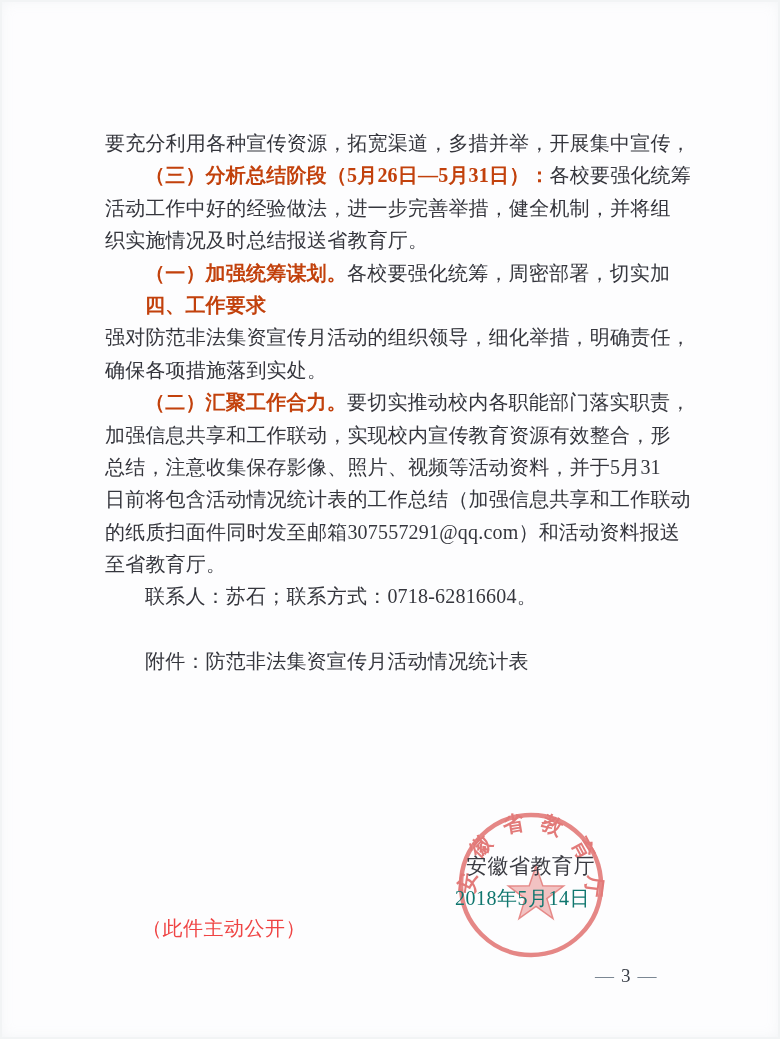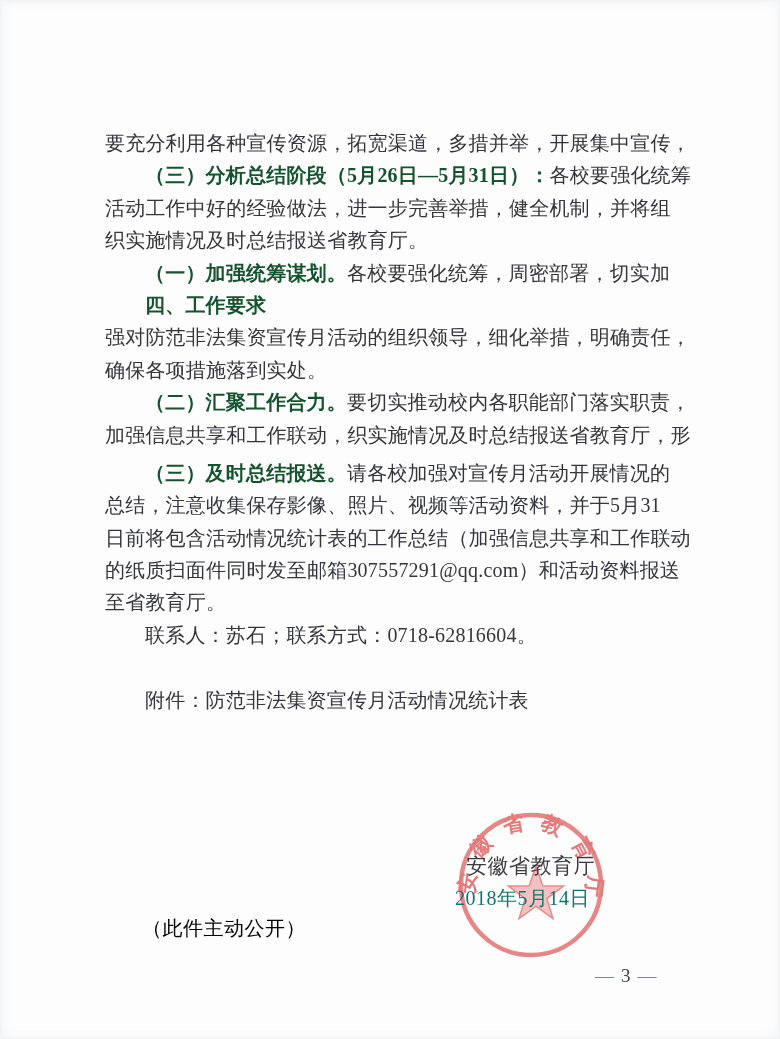--- a/index.html
+++ b/index.html
@@ -14,36 +14,36 @@
   .doc{
     position:absolute;left:105px;top:127px;width:574px;
     color:#35363d;
   }
   .line{
     height:32.4px;line-height:32.4px;
     font-size:20px;
     white-space:nowrap;
     letter-spacing:0.2px;
   }
-  .line .bold{font-weight:bold;color:#14532d;}
+  .line .bold{font-weight:bold;color:#c2410c;}
   .indent{padding-left:40px;}
   .gap-before{margin-top:6px;}
   .sig-org{
     position:absolute;left:466px;top:852px;
     font-size:21px;line-height:28px;color:#3a3b42;letter-spacing:0.5px;
     white-space:nowrap;
   }
   .sig-date{
     position:absolute;left:455px;top:884px;
     font-size:20px;line-height:28px;color:#0f766e;letter-spacing:0.5px;
     white-space:nowrap;
   }
   .public-note{
     position:absolute;left:142px;top:914px;
-    font-size:20px;line-height:28px;color:#000000;letter-spacing:0.5px;
+    font-size:20px;line-height:28px;color:#ef4444;letter-spacing:0.5px;
     white-space:nowrap;
   }
   .page-num{
     position:absolute;left:588px;top:963px;
     font-size:19px;line-height:26px;white-space:nowrap;
   }
   .page-num .dash{color:#76828f;padding:0 7px;}
   .page-num .num{color:#3b4049;}
   .seal{
     position:absolute;left:451px;top:805px;width:160px;height:160px;
@@ -73,22 +73,21 @@
   <div class="doc">
     <div class="line"><span class="bold"></span><span>要充分利用各种宣传资源，拓宽渠道，多措并举，开展集中宣传，</span></div>
     <div class="line indent"><span class="bold">（三）分析总结阶段（5月26日—5月31日）：</span><span>各校要强化统筹</span></div>
     <div class="line"><span class="bold"></span><span>活动工作中好的经验做法，进一步完善举措，健全机制，并将组</span></div>
     <div class="line"><span class="bold"></span><span>织实施情况及时总结报送省教育厅。</span></div>
     <div class="line indent"><span class="bold">（一）加强统筹谋划。</span><span>各校要强化统筹，周密部署，切实加</span></div>
     <div class="line indent"><span class="bold">四、工作要求</span><span></span></div>
     <div class="line"><span class="bold"></span><span>强对防范非法集资宣传月活动的组织领导，细化举措，明确责任，</span></div>
     <div class="line"><span class="bold"></span><span>确保各项措施落到实处。</span></div>
     <div class="line indent"><span class="bold">（二）汇聚工作合力。</span><span>要切实推动校内各职能部门落实职责，</span></div>
-    <div class="line"><span class="bold"></span><span>加强信息共享和工作联动，织实施情况及时总结报送省教育厅，形</span></div>
-    <div class="line indent gap-before"><span class="bold">（三）及时总结报送。</span><span>请各校加强对宣传月活动开展情况的</span></div>
+    <div class="line"><span class="bold"></span><span>加强信息共享和工作联动，实现校内宣传教育资源有效整合，形</span></div>
     <div class="line"><span class="bold"></span><span>总结，注意收集保存影像、照片、视频等活动资料，并于5月31</span></div>
     <div class="line"><span class="bold"></span><span>日前将包含活动情况统计表的工作总结（加强信息共享和工作联动</span></div>
     <div class="line"><span class="bold"></span><span>的纸质扫面件同时发至邮箱307557291@qq.com）和活动资料报送</span></div>
     <div class="line"><span class="bold"></span><span>至省教育厅。</span></div>
     <div class="line indent"><span class="bold"></span><span>联系人：苏石；联系方式：0718-62816604。</span></div>
     <div class="line"></div>
     <div class="line indent"><span class="bold"></span><span>附件：防范非法集资宣传月活动情况统计表</span></div>
   </div>
 
   <div class="sig-org">安徽省教育厅</div>

